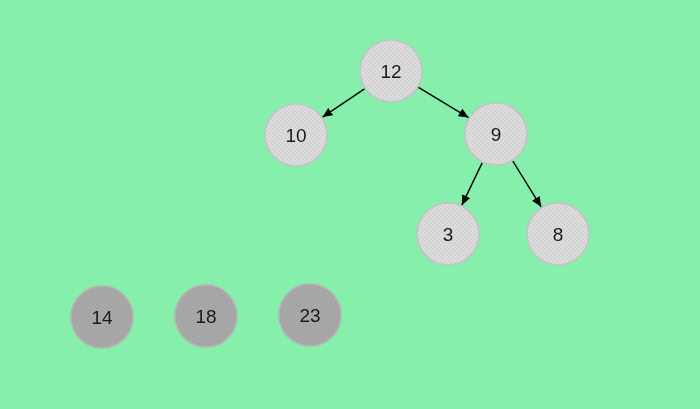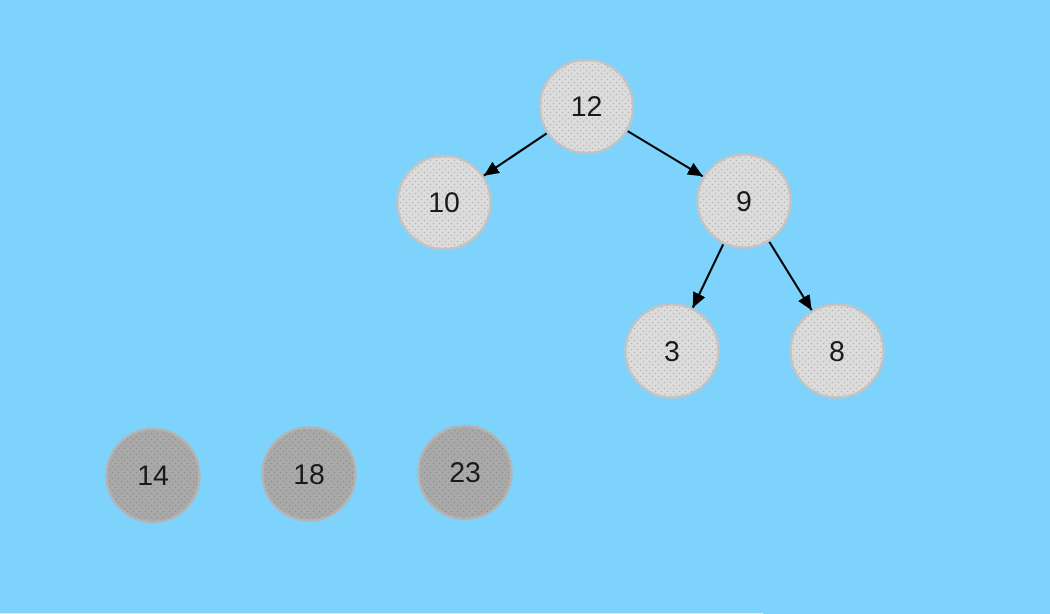--- a/index.html
+++ b/index.html
@@ -4,21 +4,21 @@
 <style>
   html, body {
     margin: 0;
     padding: 0;
     background: #ffffff;
   }
   .stage {
     position: relative;
     width: 700px;
     height: 409px;
-    background: #7dd3fc;
+    background: #86efac;
     overflow: hidden;
     font-family: "Liberation Sans", "DejaVu Sans", sans-serif;
   }
   svg { display: block; }
   text {
     font-family: "Liberation Sans", "DejaVu Sans", sans-serif;
     user-select: none;
   }
 </style>
 </head>

